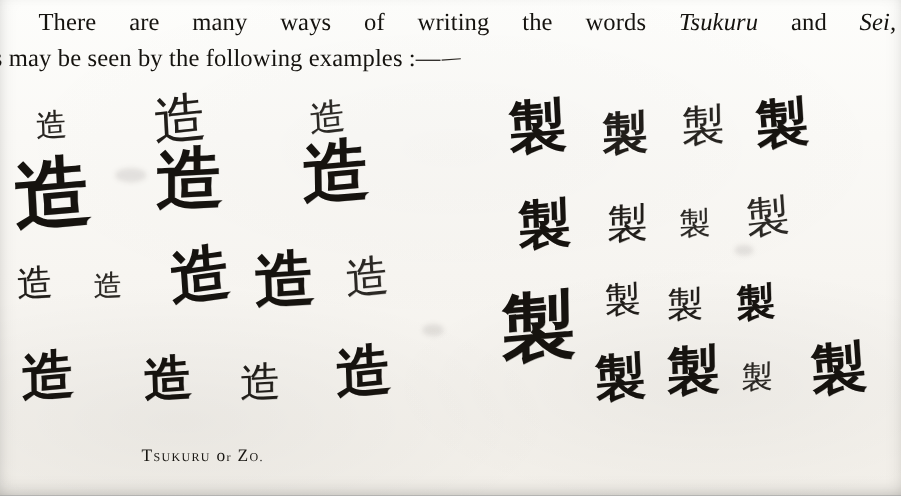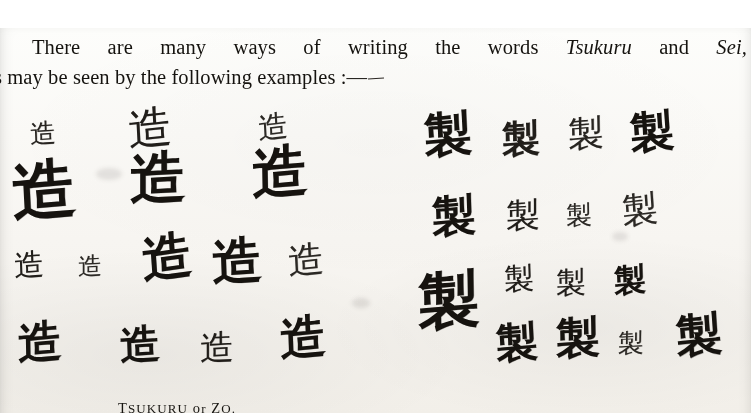--- a/index.html
+++ b/index.html
@@ -12,21 +12,20 @@
     background: #ffffff;
     font-family: "Liberation Serif", serif;
     color: #1a1a1a;
     overflow: hidden;
     position: relative;
   }
   .page {
     position: absolute;
     inset: 0;
     background: #737373;
-    margin-top: 28px;
   }
   
   .paper-tone {
     position: absolute;
     inset: 0;
     background:
       radial-gradient(ellipse 60% 40% at 20% 85%, rgba(0,0,0,0.045), rgba(0,0,0,0) 70%),
       radial-gradient(ellipse 50% 35% at 78% 78%, rgba(0,0,0,0.04), rgba(0,0,0,0) 70%),
       radial-gradient(ellipse 70% 50% at 50% 30%, rgba(0,0,0,0.015), rgba(0,0,0,0) 75%),
       linear-gradient(180deg, #fdfdfb 0%, #f7f5f1 55%, #f2efe9 100%);
@@ -87,21 +86,21 @@
     text-shadow: 0.4px 0.3px 0 rgba(20,18,15,0.35);
   }
   .caption {
     position: absolute;
     font-family: "Liberation Serif", serif;
     font-size: 14.5px;
     letter-spacing: 1.1px;
     color: #171511;
     white-space: nowrap;
   }
-  .cap-small { font-size: 13px; }
+  .cap-small { font-size: 10px; }
   
   .smudge {
     position: absolute;
     border-radius: 50%;
     background: rgba(35,30,25,0.10);
     filter: blur(2px);
     pointer-events: none;
   }
   .edge-shade {
     position: absolute;

